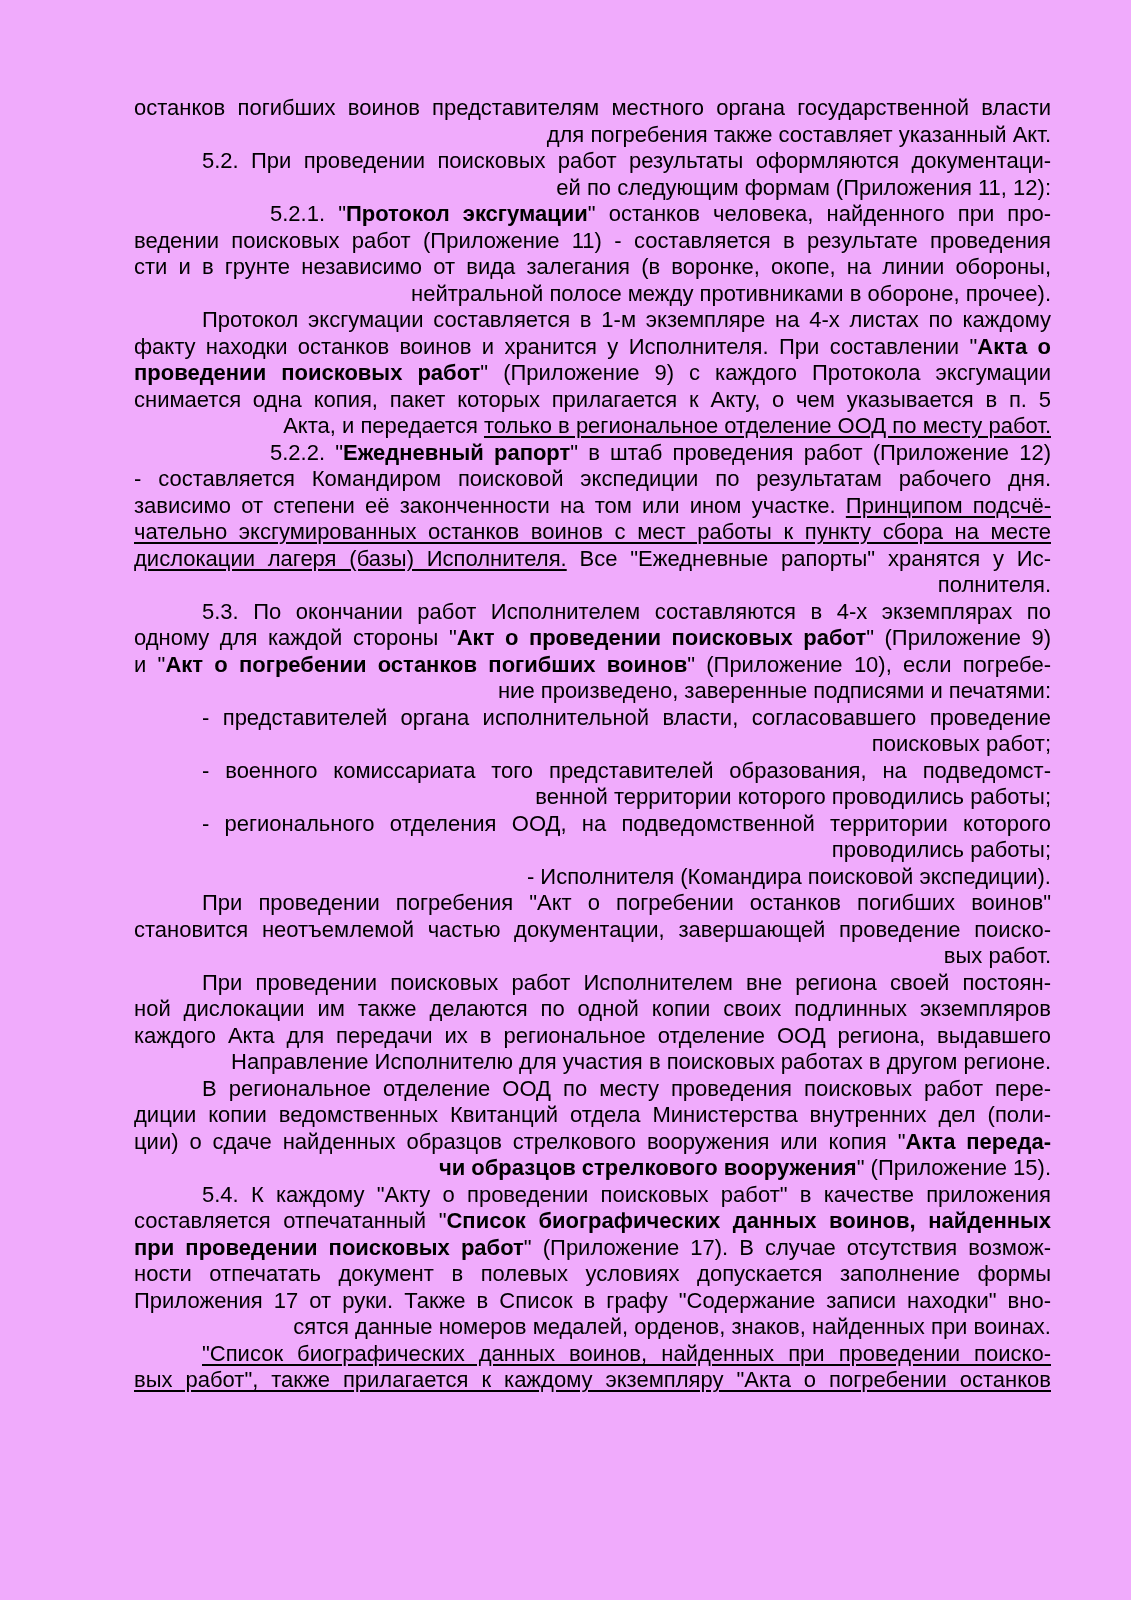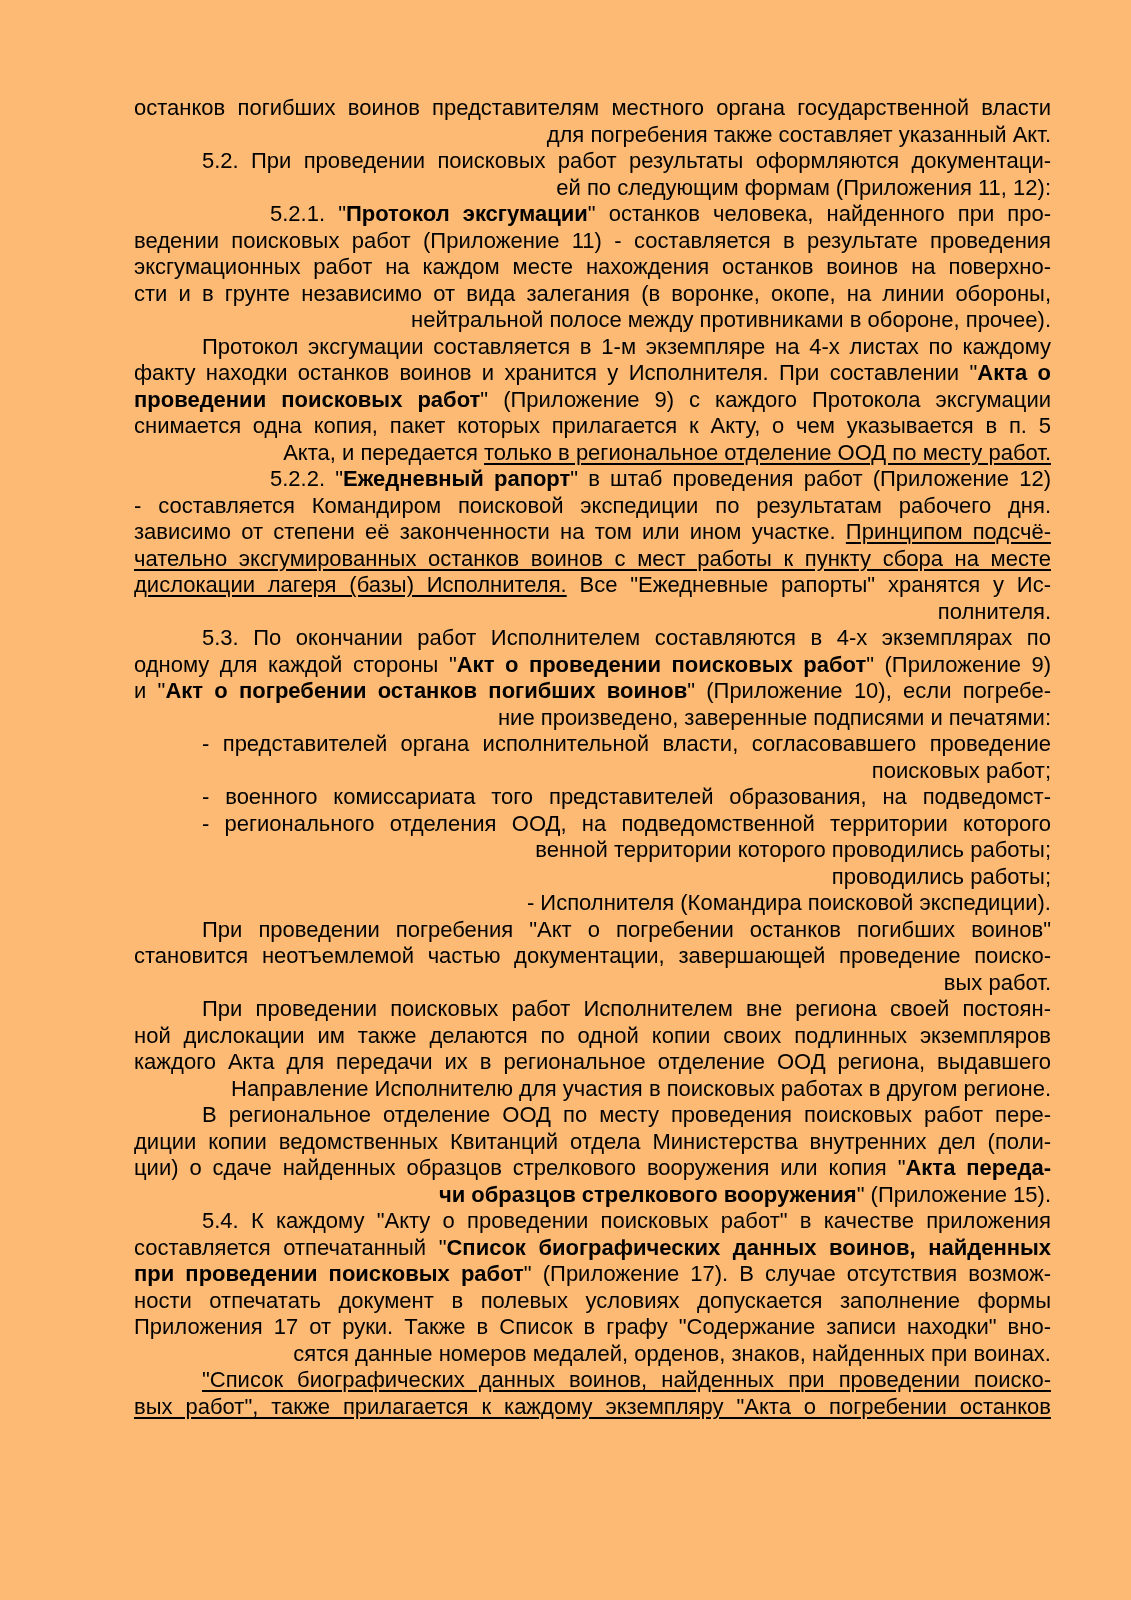--- a/index.html
+++ b/index.html
@@ -9,21 +9,21 @@
   }
   body {
     width: 1131px;
     height: 1600px;
     overflow: hidden;
   }
   .page {
     position: relative;
     width: 1131px;
     height: 1600px;
-    background: #fdba74;
+    background: #f0abfc;
     color: #000000;
     font-family: "Liberation Sans", "DejaVu Sans", sans-serif;
   }
   .text-block {
     position: absolute;
     left: 134px;
     top: 95px;
     width: 917px;
     font-size: 22px;
     line-height: 26.5px;
@@ -52,43 +52,42 @@
 <body style="background: rgb(255, 255, 255);">
 
 <div class="page">
   <div class="text-block" id="textBlock" style="color: rgb(0, 0, 0);">
       <div class="line"><span class="seg">останков погибших воинов представителям местного органа государственной власти</span></div>
       <div class="line last"><span class="seg">для погребения также составляет указанный Акт.</span></div>
       <div class="line ind1"><span class="seg">5.2. При проведении поисковых работ результаты оформляются документаци-</span></div>
       <div class="line last"><span class="seg">ей по следующим формам (Приложения 11, 12):</span></div>
       <div class="line ind2"><span class="seg">5.2.1. "</span><span class="seg b">Протокол эксгумации</span><span class="seg">" останков человека, найденного при про-</span></div>
       <div class="line"><span class="seg">ведении поисковых работ (Приложение 11) - составляется в результате проведения</span></div>
-      <div class="line"><span class="seg">эксгумационных работ на каждом месте нахождения останков воинов на поверхно-</span></div>
       <div class="line"><span class="seg">сти и в грунте независимо от вида залегания (в воронке, окопе, на линии обороны,</span></div>
       <div class="line last"><span class="seg">нейтральной полосе между противниками в обороне, прочее).</span></div>
       <div class="line ind1"><span class="seg">Протокол эксгумации составляется в 1-м экземпляре на 4-х листах по каждому</span></div>
       <div class="line"><span class="seg">факту находки останков воинов и хранится у Исполнителя. При составлении "</span><span class="seg b">Акта о</span></div>
       <div class="line"><span class="seg b">проведении поисковых работ</span><span class="seg">" (Приложение 9) с каждого Протокола эксгумации</span></div>
       <div class="line"><span class="seg">снимается одна копия, пакет которых прилагается к Акту, о чем указывается в п. 5</span></div>
       <div class="line last"><span class="seg">Акта, и передается </span><span class="seg u">только в региональное отделение ООД по месту работ.</span></div>
       <div class="line ind2"><span class="seg">5.2.2. "</span><span class="seg b">Ежедневный рапорт</span><span class="seg">" в штаб проведения работ (Приложение 12)</span></div>
       <div class="line"><span class="seg">- составляется Командиром поисковой экспедиции по результатам рабочего дня.</span></div>
       <div class="line"><span class="seg">зависимо от степени её законченности на том или ином участке. </span><span class="seg u">Принципом подсчё-</span></div>
       <div class="line"><span class="seg u">чательно эксгумированных останков воинов с мест работы к пункту сбора на месте</span></div>
       <div class="line"><span class="seg u">дислокации лагеря (базы) Исполнителя.</span><span class="seg"> Все "Ежедневные рапорты" хранятся у Ис-</span></div>
       <div class="line last"><span class="seg">полнителя.</span></div>
       <div class="line ind1"><span class="seg">5.3. По окончании работ Исполнителем составляются в 4-х экземплярах по</span></div>
       <div class="line"><span class="seg">одному для каждой стороны "</span><span class="seg b">Акт о проведении поисковых работ</span><span class="seg">" (Приложение 9)</span></div>
       <div class="line"><span class="seg">и "</span><span class="seg b">Акт о погребении останков погибших воинов</span><span class="seg">" (Приложение 10), если погребе-</span></div>
       <div class="line last"><span class="seg">ние произведено, заверенные подписями и печатями:</span></div>
       <div class="line ind1"><span class="seg">- представителей органа исполнительной власти, согласовавшего проведение</span></div>
       <div class="line last"><span class="seg">поисковых работ;</span></div>
       <div class="line ind1"><span class="seg">- военного комиссариата того представителей образования, на подведомст-</span></div>
+      <div class="line last"><span class="seg">венной территории которого проводились работы;</span></div>
       <div class="line ind1"><span class="seg">- регионального отделения ООД, на подведомственной территории которого</span></div>
-      <div class="line last"><span class="seg">венной территории которого проводились работы;</span></div>
       <div class="line last"><span class="seg">проводились работы;</span></div>
       <div class="line last ind1"><span class="seg">- Исполнителя (Командира поисковой экспедиции).</span></div>
       <div class="line ind1"><span class="seg">При проведении погребения "Акт о погребении останков погибших воинов"</span></div>
       <div class="line"><span class="seg">становится неотъемлемой частью документации, завершающей проведение поиско-</span></div>
       <div class="line last"><span class="seg">вых работ.</span></div>
       <div class="line ind1"><span class="seg">При проведении поисковых работ Исполнителем вне региона своей постоян-</span></div>
       <div class="line"><span class="seg">ной дислокации им также делаются по одной копии своих подлинных экземпляров</span></div>
       <div class="line"><span class="seg">каждого Акта для передачи их в региональное отделение ООД региона, выдавшего</span></div>
       <div class="line last"><span class="seg">Направление Исполнителю для участия в поисковых работах в другом регионе.</span></div>
       <div class="line ind1"><span class="seg">В региональное отделение ООД по месту проведения поисковых работ пере-</span></div>

